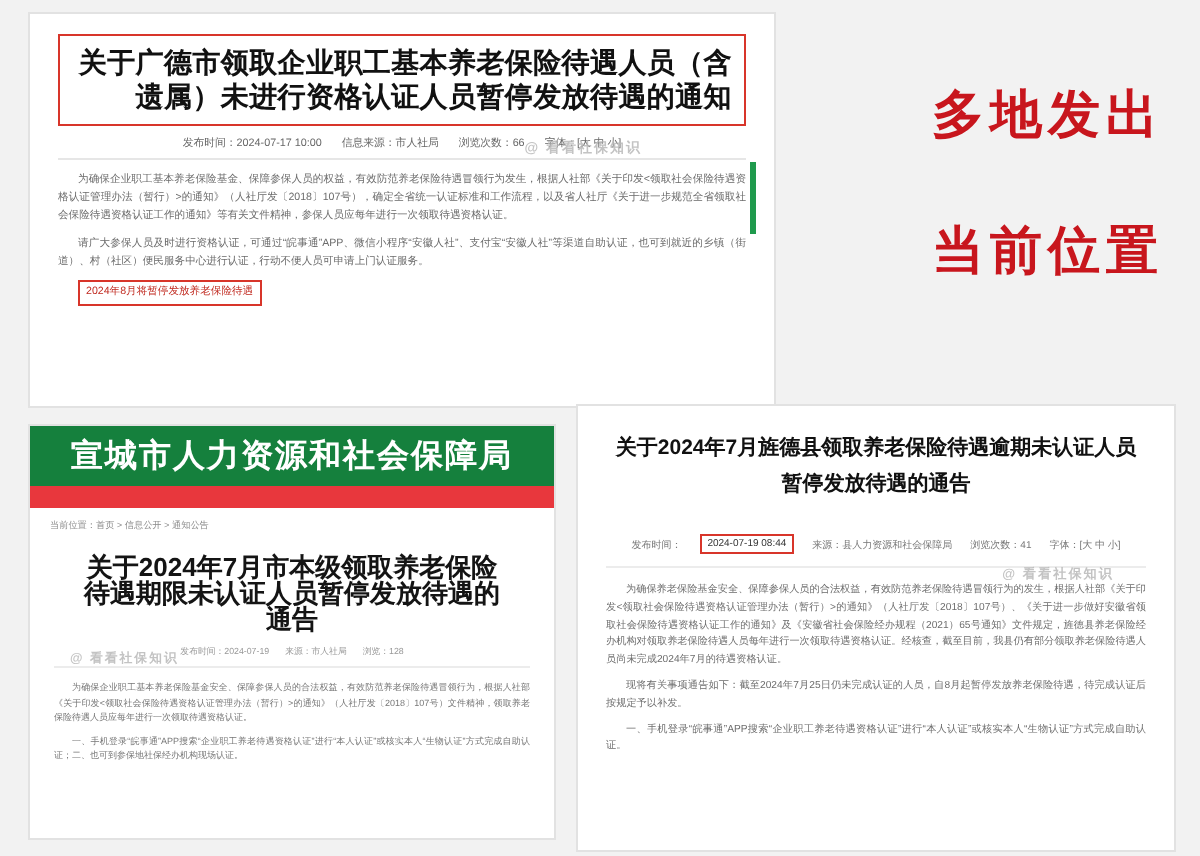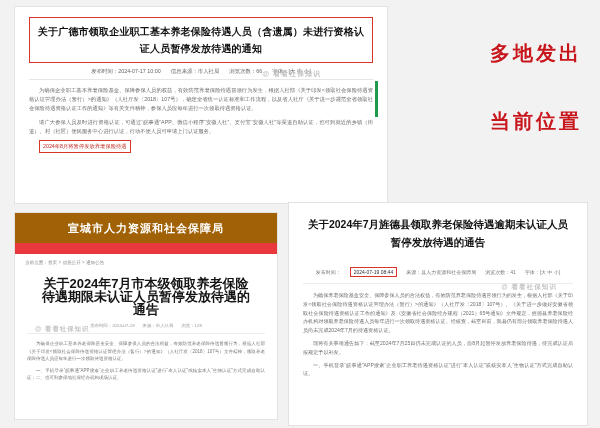--- a/index.html
+++ b/index.html
@@ -12,22 +12,22 @@
   }
   .stage{position:relative;width:600px;height:428px;background:#f2f2f2;}
 
   
   .card-top{
     position:absolute;left:14px;top:6px;width:372px;height:196px;
     background:#fff;border:1px solid #e2e2e2;overflow:hidden;
   }
   .doc-title{
     margin:10px 14px 4px 14px;
-    text-align:center;
-    font-size:10px;line-height:17px;font-weight:bold;color:#111;
+    text-align:right;
+    font-size:14px;line-height:17px;font-weight:bold;color:#111;
     border:1.5px solid #d8352a;
     padding:5px 6px;
     letter-spacing:.2px;
   }
   .meta-row{
     display:flex;justify-content:center;align-items:center;gap:10px;
     font-size:5.4px;color:#666;margin:5px 0 4px 0;
   }
   .meta-row .seg{white-space:nowrap;}
   .hr-line{height:1px;background:#e6e6e6;margin:3px 14px 6px 14px;}
@@ -51,35 +51,35 @@
   .wm{
     position:absolute;font-size:7px;color:#b9b9b9;opacity:.85;
     font-weight:bold;letter-spacing:1px;
   }
   .wm-top{right:66px;top:62px;}
 
   
   .headline{
     position:absolute;right:18px;
     color:#c8161d;font-weight:bold;
-    font-size:20px;letter-spacing:3px;
+    font-size:26px;letter-spacing:3px;
     font-family:"DejaVu Sans","Liberation Sans",sans-serif;
   }
   .headline.l1{top:40px;}
   .headline.l2{top:108px;}
 
   
   .card-bl{
     position:absolute;left:14px;top:212px;width:262px;height:206px;
     background:#fff;border:1px solid #e2e2e2;overflow:hidden;
   }
   .gov-banner{
-    height:30px;background:#a16207;color:#fff;
+    height:30px;background:#15803d;color:#fff;
     display:flex;align-items:center;justify-content:center;
-    font-size:11px;font-weight:bold;letter-spacing:1px;
+    font-size:16px;font-weight:bold;letter-spacing:1px;
   }
   .gov-nav{
     height:11px;background:#e8373d;
   }
   .crumb{
     font-size:4.6px;color:#8a8a8a;margin:6px 10px 0 10px;
   }
   .bl-title{
     margin:12px 24px 0 24px;text-align:center;
     font-size:13px;line-height:13px;font-weight:bold;color:#141414;

